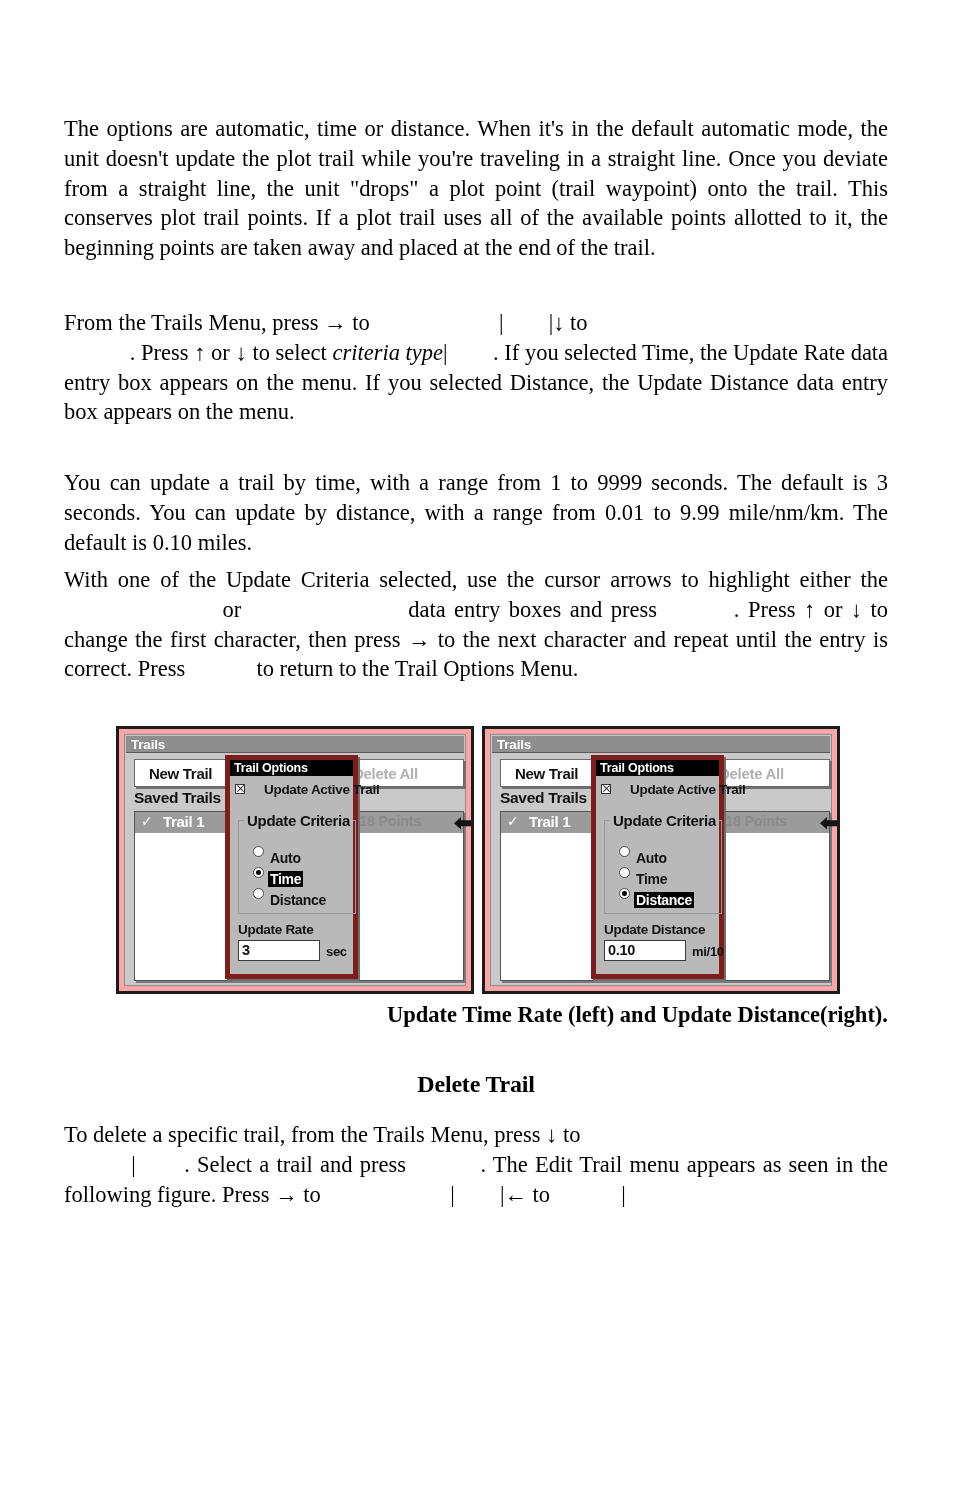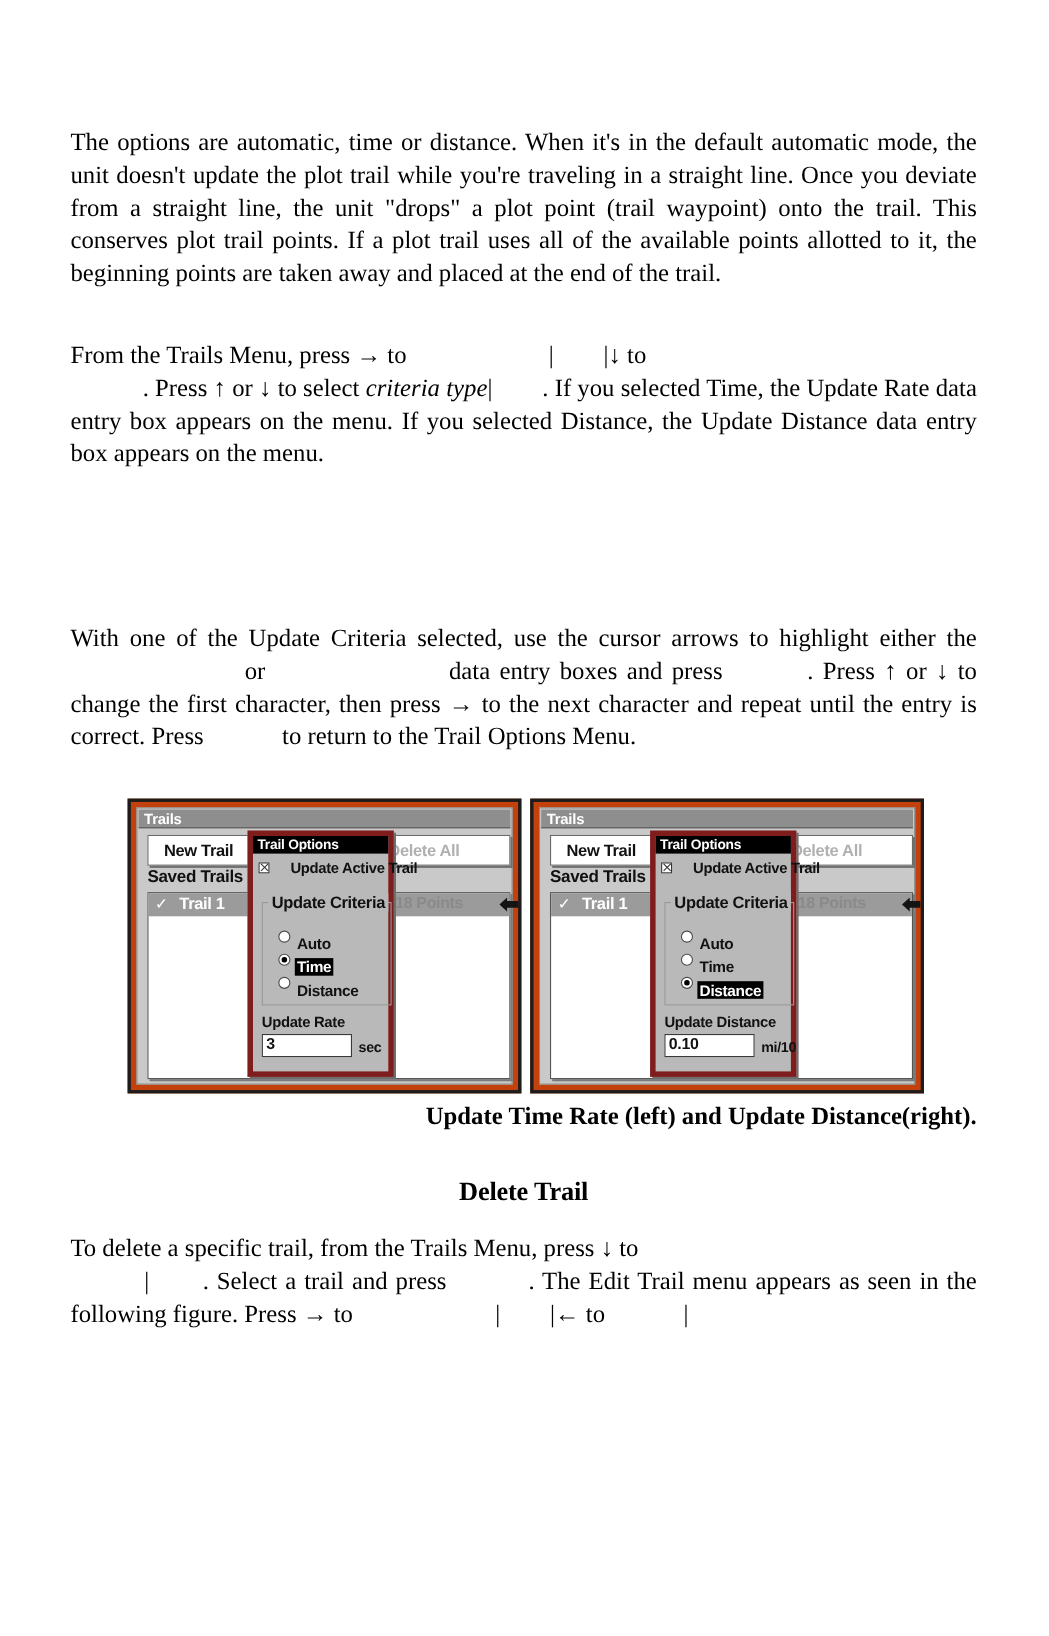--- a/index.html
+++ b/index.html
@@ -68,21 +68,21 @@
     font-weight: bold;
     font-size: 22.5px;
     font-family: "Liberation Serif", "DejaVu Serif", serif;
   }
 
   
   .gps {
     position: relative;
     width: 358px;
     height: 268px;
-    background: #c2410c;
+    background: #fca5a5;
     border: 3px solid #1c1c1c;
     box-sizing: border-box;
     font-family: "Liberation Sans", "DejaVu Sans", sans-serif;
     overflow: hidden;
   }
   .gps-inner {
     position: absolute;
     left: 5px; top: 5px; right: 5px; bottom: 5px;
     background: #c9c9c9;
     border: 1px solid #8d8d8d;
@@ -373,20 +373,23 @@
       <span>↑</span>
       <span>or</span>
       <span>↓</span>
       <span>to select</span>
       <span class="ital">criteria type</span><span class="pipe">|</span>
       <span class="gap-sm"></span>
       <span>. If you selected Time, the Update Rate data entry box appears on the menu. If you selected Distance, the Update Distance data entry box appears on the menu.</span>
     </p>
   </div>
 
+  <div style="position:absolute; left:0; top:468px; width:824px;">
+    <p class="body">You can update a trail by time, with a range from 1 to 9999 seconds. The default is 3 seconds. You can update by distance, with a range from 0.01 to 9.99 mile/nm/km. The default is 0.10 miles.</p>
+  </div>
 
   <div style="position:absolute; left:0; top:565px; width:824px;">
     <p class="body">
       <span>With one of the Update Criteria selected, use the cursor arrows to highlight either the</span>
       <span class="gap-xl"></span>
       <span>or</span>
       <span class="gap-xl"></span>
       <span>data entry boxes and press</span>
       <span class="gap-md"></span>
       <span>. Press</span>

